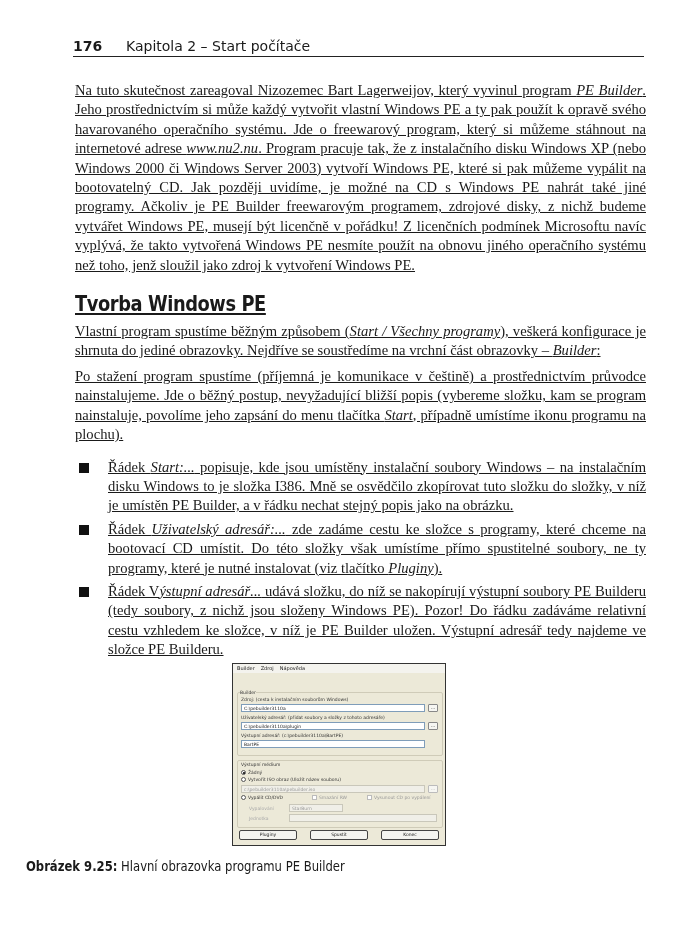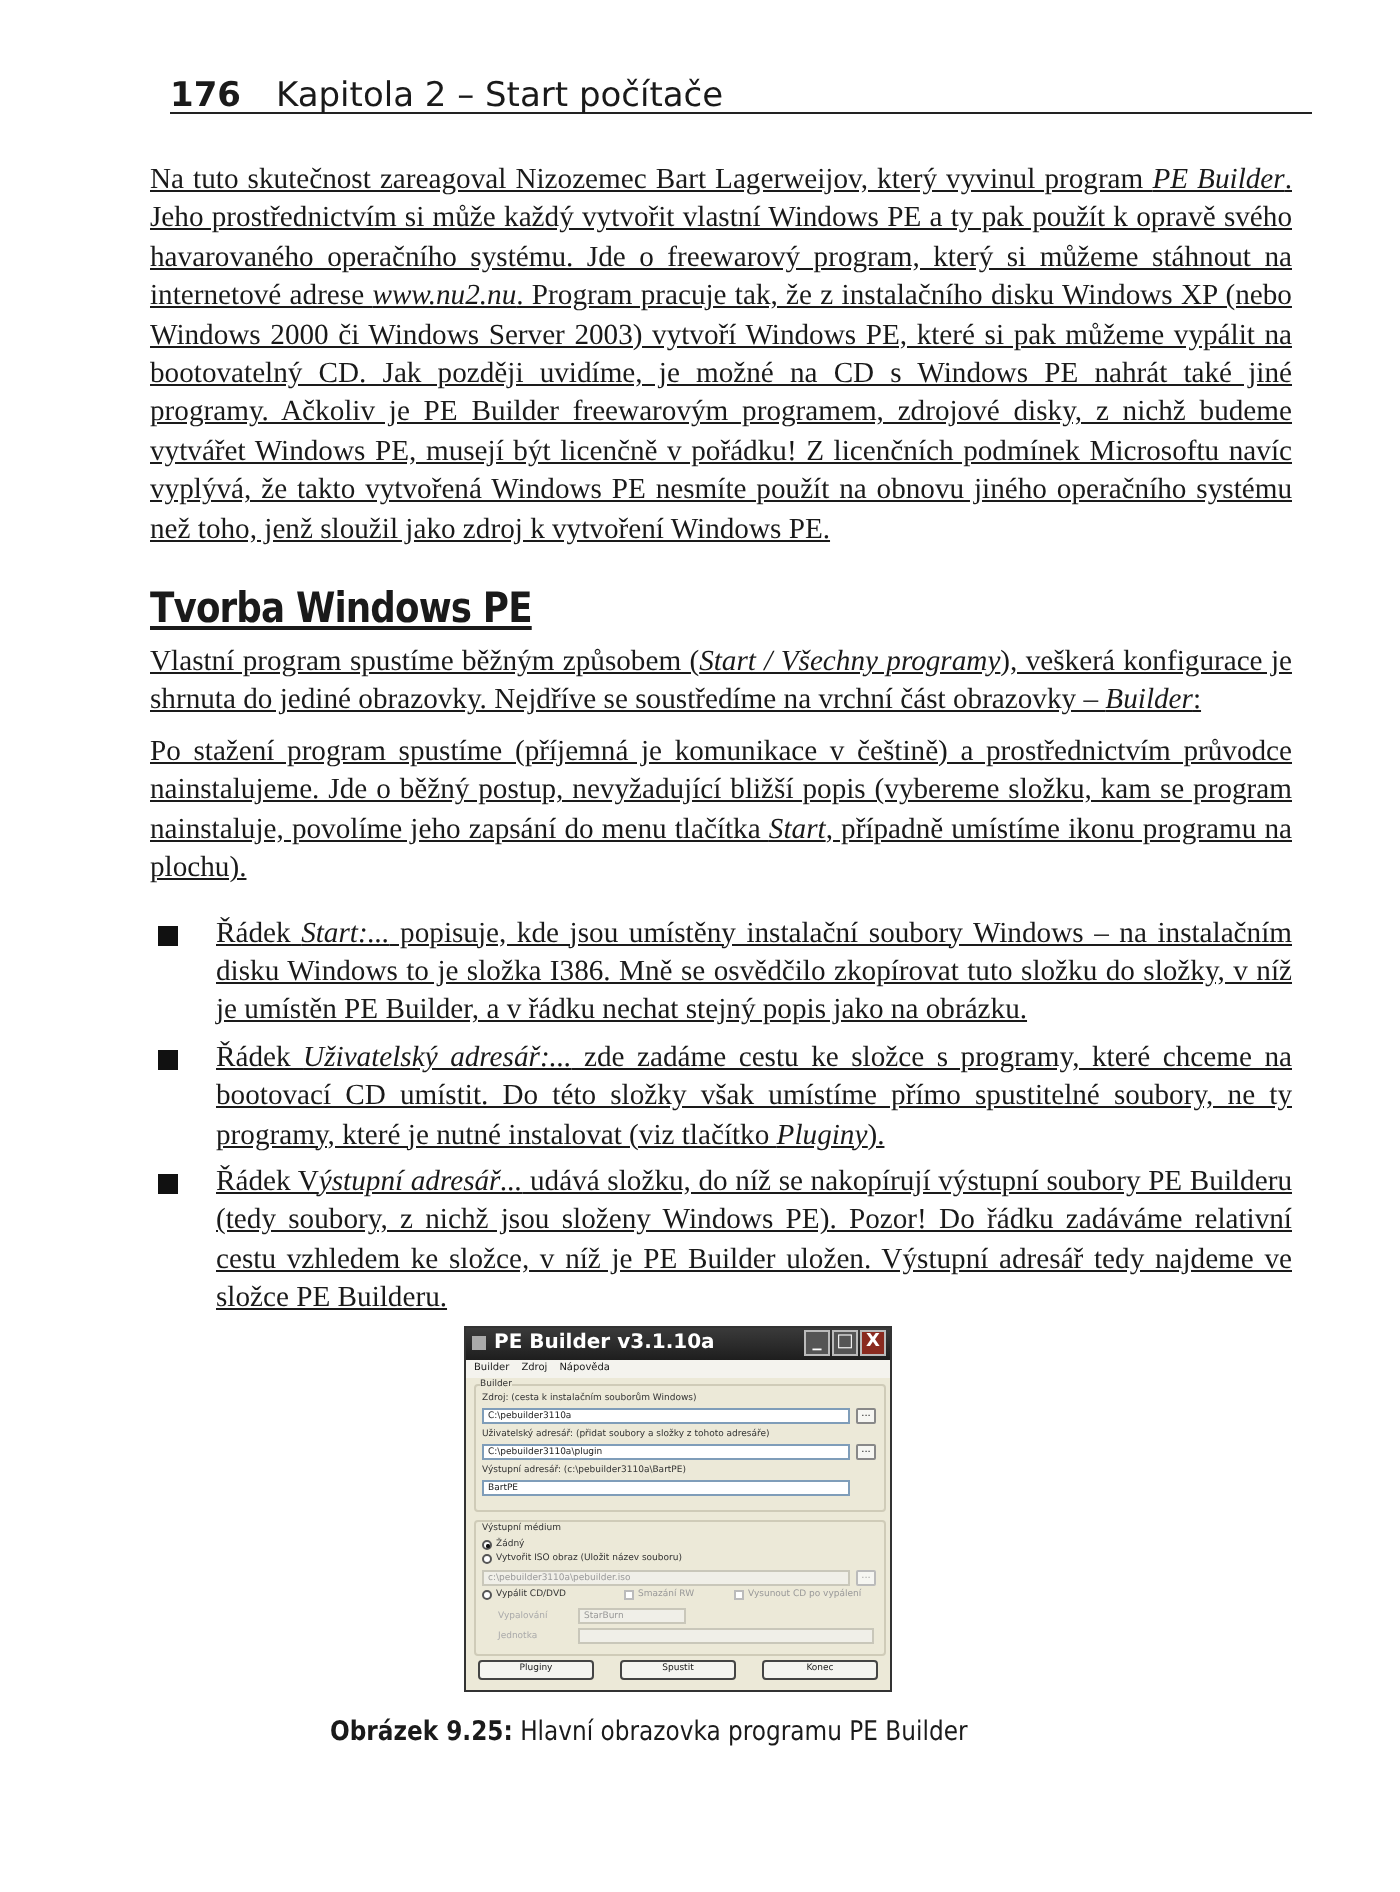--- a/index.html
+++ b/index.html
@@ -1,17 +1,17 @@
 <!DOCTYPE html>
 <html><head>
 <meta charset="utf-8">
 <style>
   html, body { margin:0; padding:0; background:#ffffff; }
   body { width:700px; height:946px; position:relative; overflow:hidden; color:#1a1a1a; }
-  .header { position:absolute; left:85px; top:36px; width:571px; height:20px; border-bottom:1.5px solid #222; font-family:"DejaVu Sans", sans-serif; font-size:17px; }
+  .header { position:absolute; left:73px; top:36px; width:571px; height:20px; border-bottom:1.5px solid #222; font-family:"DejaVu Sans", sans-serif; font-size:14px; }
   .header .pagenum { position:absolute; left:0; top:2px; font-weight:bold; }
   .header .chapter { position:absolute; left:53px; top:2px; }
   .content { position:absolute; left:75px; top:81px; width:571px; font-family:"Liberation Serif", serif; font-size:14.6px; line-height:19.4px; text-align:justify;text-decoration:underline; }
   .content p { margin:0 0 13px 0; }
   .content i { font-style:italic; }
   h2 { font-family:"DejaVu Sans", sans-serif; font-weight:bold; font-size:21px; margin:17px 0 6px 0; letter-spacing:-0.5px; transform:scaleX(0.85); transform-origin:left; line-height:24px; }
   ul.bullets { list-style:none; margin:4px 0 0 0; padding:0 0 0 33px; }
   ul.bullets li { position:relative; margin:0 0 4px 0; }
   ul.bullets li .sq { position:absolute; left:-29px; top:5px; width:10px; height:10px; background:#111; }
   
@@ -23,21 +23,21 @@
   .dlg .menu { font-size:5px; height:9px; line-height:9px; padding-left:4px; background:#f4f3ee; display:flex; gap:6px; }
   .dlg .grp { position:absolute; border:1px solid #cfcbb8; border-radius:2px; }
   .dlg .lbl { position:absolute; font-size:4.5px; color:#333; white-space:nowrap; }
   .dlg .field { position:absolute; height:8px; background:#fff; border:1px solid #7f9db9; box-sizing:border-box; font-size:4.5px; line-height:7px; padding-left:2px; color:#222; white-space:nowrap; overflow:hidden; }
   .dlg .field.dis { background:#f0efe8; color:#999; border-color:#c9c7ba; }
   .dlg .browse { position:absolute; width:10px; height:8px; border:1px solid #888; border-radius:1px; background:#f6f6f2; font-size:5px; line-height:4px; text-align:center; box-sizing:border-box; }
   .dlg .radio { position:absolute; width:5px; height:5px; border:1px solid #555; border-radius:50%; box-sizing:border-box; background:#fff; }
   .dlg .radio.on::after { content:""; position:absolute; left:1px; top:1px; width:1.5px; height:1.5px; background:#111; border-radius:50%; }
   .dlg .chk { position:absolute; width:5px; height:5px; border:1px solid #bbb; box-sizing:border-box; background:#fff; }
   .dlg .btn { position:absolute; top:166px; width:58px; height:10px; border:1px solid #444; border-radius:2px; background:#f4f4f0; font-size:4.5px; line-height:8px; text-align:center; box-sizing:border-box; }
-  .caption { position:absolute; left:0; width:648px; top:858px; text-align:center; font-family:"DejaVu Sans", sans-serif; font-size:13.5px; }
+  .caption { position:absolute; left:0; width:648px; top:858px; font-family:"DejaVu Sans", sans-serif; font-size:13.5px; }
   .caption .inner { display:inline-block; transform:scaleX(0.86); }
   .caption b { font-weight:bold; }
 </style>
 </head>
 <body>
 
 <div class="header">
   <span class="pagenum">176</span>
   <span class="chapter">Kapitola 2 – Start počítače</span>
 </div>
@@ -67,29 +67,20 @@
       <span>Řádek </span><i>Uživatelský adresář:...</i><span> zde zadáme cestu ke složce s programy, které chceme na bootovací CD umístit. Do této složky však umístíme přímo spustitelné soubory, ne ty programy, které je nutné instalovat (viz tlačítko </span><i>Pluginy</i><span>).</span>
     </li>
     <li>
       <span class="sq"></span>
       <span>Řádek V</span><i>ýstupní adresář...</i><span> udává složku, do níž se nakopírují výstupní soubory PE Builderu (tedy soubory, z nichž jsou složeny Windows PE). Pozor! Do řádku zadáváme relativní cestu vzhledem ke složce, v níž je PE Builder uložen. Výstupní adresář tedy najdeme ve složce PE Builderu.</span>
     </li>
   </ul>
 </div>
 
 <div class="dlg">
-  <div class="title">
-    <span class="appicon"></span>
-    <span>PE Builder v3.1.10a</span>
-    <div class="wbtns">
-      <span class="wbtn">_</span>
-      <span class="wbtn">□</span>
-      <span class="wbtn" style="background:#8a2b20;">X</span>
-    </div>
-  </div>
   <div class="menu">
     <span>Builder</span>
     <span>Zdroj</span>
     <span>Nápověda</span>
   </div>
 
   <div class="grp" style="left:4px; top:28px; width:204px; height:62px;"></div>
   <span class="lbl" style="left:7px; top:26px; background:#ece9d8;">Builder</span>
   <span class="lbl" style="left:8px; top:33px;">Zdroj: (cesta k instalačním souborům Windows)</span>
   <div class="field" style="left:8px; top:40px; width:184px;">C:\pebuilder3110a</div>

